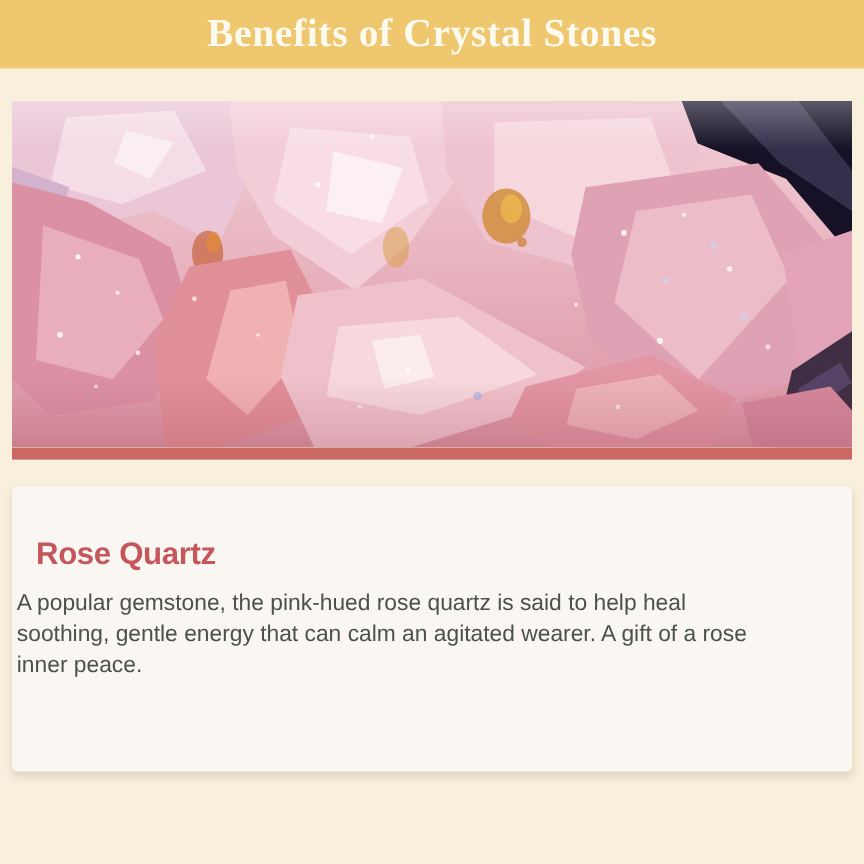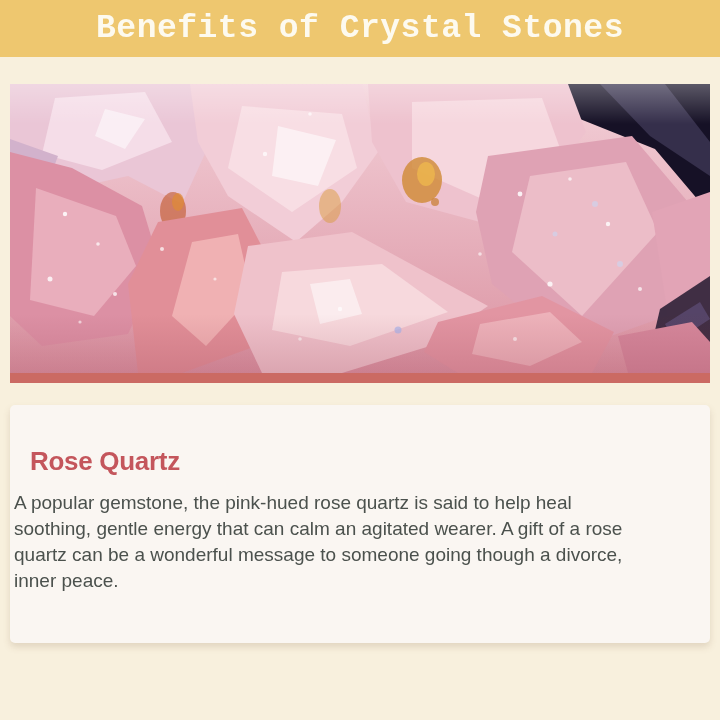--- a/index.html
+++ b/index.html
@@ -2,21 +2,21 @@
 <html><head>
 <meta charset="utf-8">
 <style>
   html,body{margin:0;padding:0;background:#f8f0dd;}
   .page{position:relative;width:720px;height:720px;background:#f8f0dd;overflow:hidden;
         font-family:"Liberation Sans",sans-serif;}
 
   
   .header{position:absolute;left:0;top:0;width:720px;height:57px;background:#eec76f;}
   .header h1{margin:0;height:57px;line-height:57px;text-align:center;
-             font-family:Liberation Mono, monospace;font-weight:700;font-size:33px;
+             font-family:Liberation Serif, serif;font-weight:700;font-size:33px;
              color:#fdfaef;letter-spacing:.5px;}
 
   
   .photo{position:absolute;left:10px;top:84px;width:700px;height:289px;overflow:hidden;}
   .photo svg{display:block;width:700px;height:289px;}
 
   
   .divider{position:absolute;left:10px;top:373px;width:700px;height:10px;background:#cb6a63;}
 
   
@@ -129,18 +129,17 @@
     </svg>
   </div>
 
   <div class="divider"></div>
 
   <section class="card">
     <h2 class="card-title">Rose Quartz</h2>
     <div class="para">
       <div class="line">A popular gemstone, the pink-hued rose quartz is said to help heal</div>
       <div class="line">soothing, gentle energy that can calm an agitated wearer. A gift of a rose</div>
-      <div class="line">quartz can be a wonderful message to someone going though a divorce,</div>
       <div class="line">inner peace.</div>
     </div>
   </section>
 
 </div>
 
 </body></html>

